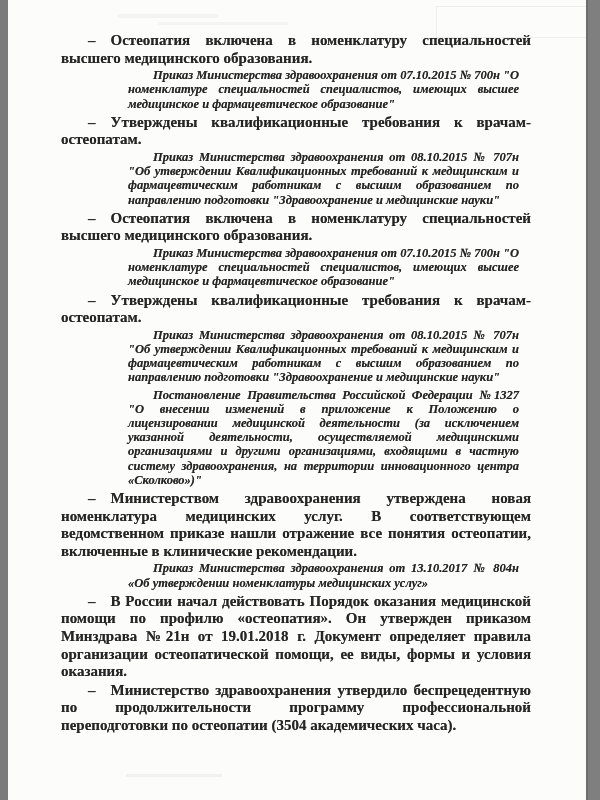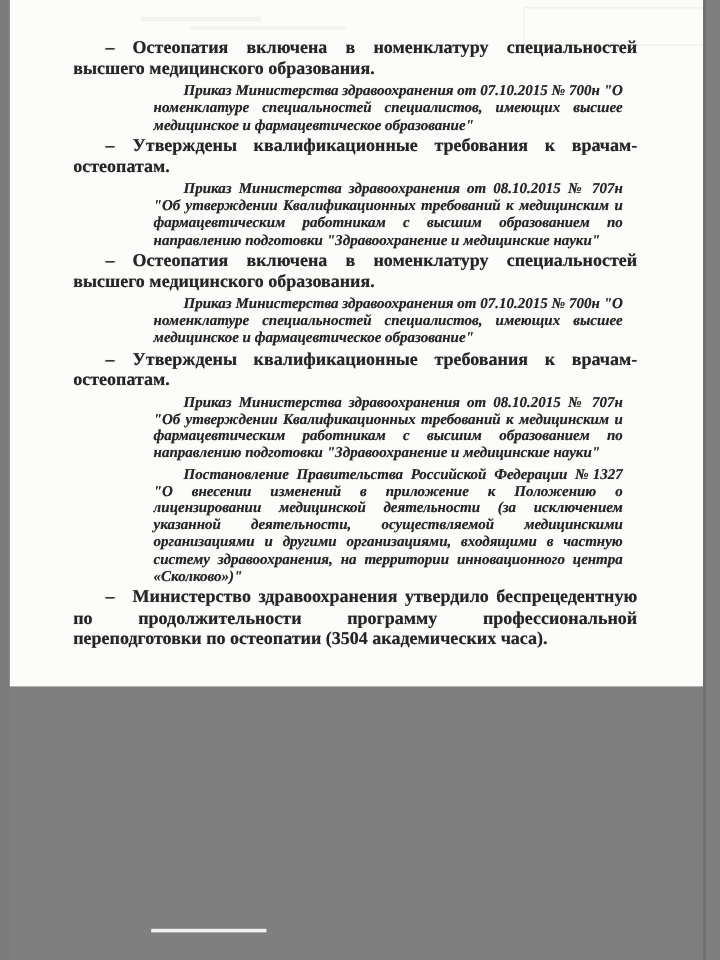--- a/index.html
+++ b/index.html
@@ -8,21 +8,21 @@
     --text:#262626;
   }
   *{box-sizing:border-box;}
   html,body{margin:0;padding:0;}
   body{
     width:600px;height:800px;overflow:hidden;position:relative;
     background:var(--surround);
     font-family:"Liberation Serif", serif;
   }
   .page{
-    position:absolute;left:8px;top:0;width:578px;height:572px;
+    position:absolute;left:8px;top:0;width:578px;height:800px;
     background:var(--page-bg);
   }
   .edge{position:absolute;top:0;height:800px;background:var(--surround);}
   .edge-left{left:0;width:8px;background:#7b7b7b;}
   .edge-right{right:0;width:14px;border-left:2px solid #6d6d6d;}
   
   .artifact{position:absolute;pointer-events:none;}
   .artifact-box{left:428px;top:6px;width:152px;height:32px;border:1px solid #eeeeec;}
   .artifact-smudge1{left:110px;top:14px;width:100px;height:4px;background:#f3f3f1;}
   .artifact-smudge2{left:150px;top:22px;width:130px;height:3px;background:#f4f4f2;}
@@ -57,17 +57,20 @@
   <div class="content">
       <p class="body">– Остеопатия включена в номенклатуру специальностей высшего медицинского образования.</p>
       <p class="quote">Приказ Министерства здравоохранения от 07.10.2015 № 700н "О номенклатуре специальностей специалистов, имеющих высшее медицинское и фармацевтическое образование"</p>
       <p class="body">– Утверждены квалификационные требования к врачам-остеопатам.</p>
       <p class="quote">Приказ Министерства здравоохранения от 08.10.2015 № 707н "Об утверждении Квалификационных требований к медицинским и фармацевтическим работникам с высшим образованием по направлению подготовки "Здравоохранение и медицинские науки"</p>
       <p class="body">– Остеопатия включена в номенклатуру специальностей высшего медицинского образования.</p>
       <p class="quote">Приказ Министерства здравоохранения от 07.10.2015 № 700н "О номенклатуре специальностей специалистов, имеющих высшее медицинское и фармацевтическое образование"</p>
       <p class="body">– Утверждены квалификационные требования к врачам-остеопатам.</p>
       <p class="quote">Приказ Министерства здравоохранения от 08.10.2015 № 707н "Об утверждении Квалификационных требований к медицинским и фармацевтическим работникам с высшим образованием по направлению подготовки "Здравоохранение и медицинские науки"</p>
       <p class="quote">Постановление Правительства Российской Федерации №1327 "О внесении изменений в приложение к Положению о лицензировании медицинской деятельности (за исключением указанной деятельности, осуществляемой медицинскими организациями и другими организациями, входящими в частную систему здравоохранения, на территории инновационного центра «Сколково»)"</p>
+      <p class="body">– Министерством здравоохранения утверждена новая номенклатура медицинских услуг. В соответствующем ведомственном приказе нашли отражение все понятия остеопатии, включенные в клинические рекомендации.</p>
+      <p class="quote">Приказ Министерства здравоохранения от 13.10.2017 № 804н «Об утверждении номенклатуры медицинских услуг»</p>
+      <p class="body">– В России начал действовать Порядок оказания медицинской помощи по профилю «остеопатия». Он утвержден приказом Минздрава №21н от 19.01.2018 г. Документ определяет правила организации остеопатической помощи, ее виды, формы и условия оказания.</p>
       <p class="body">– Министерство здравоохранения утвердило беспрецедентную по продолжительности программу профессиональной переподготовки по остеопатии (3504 академических часа).</p>
     </div>
 </div>
 <div class="edge edge-left"></div>
 <div class="edge edge-right"></div>
 
 </body></html>

